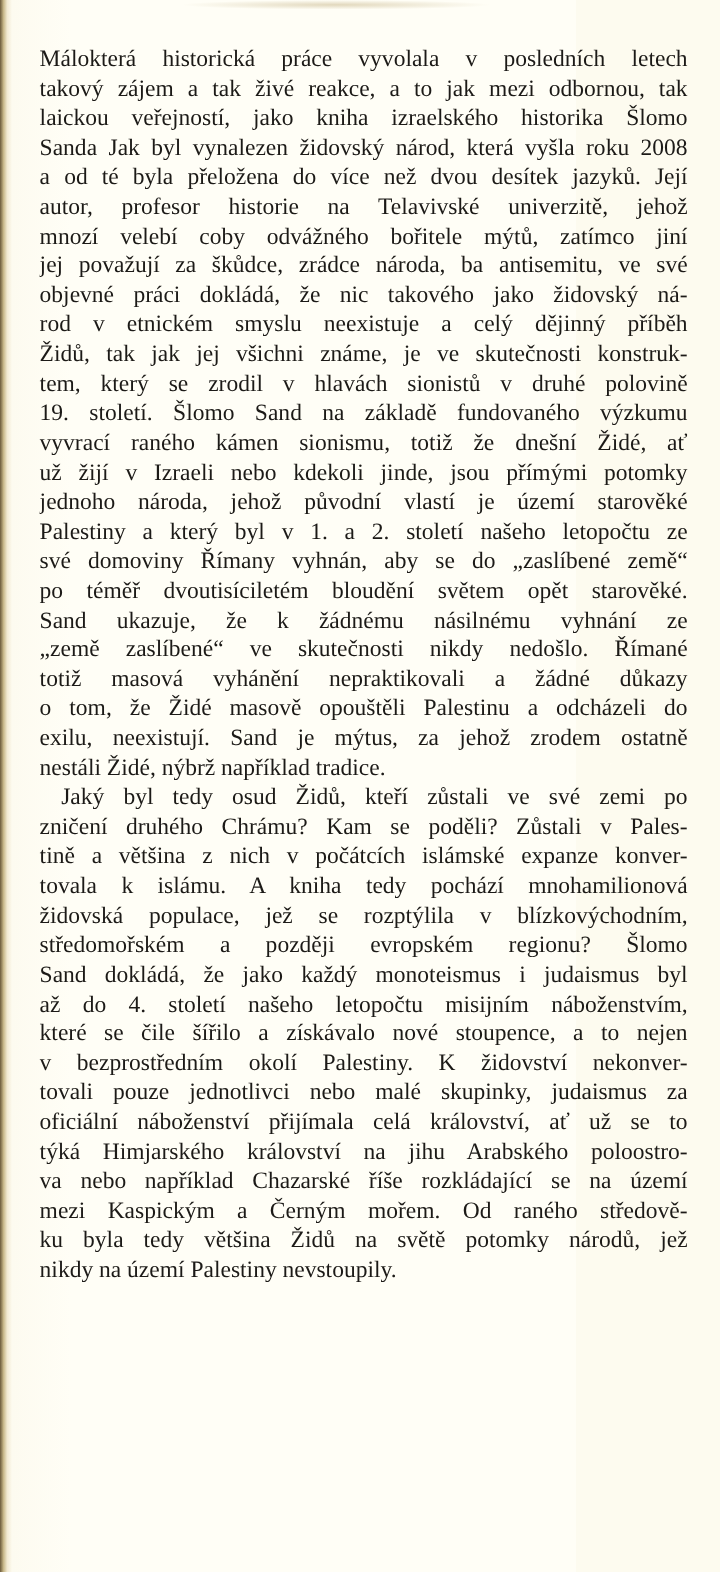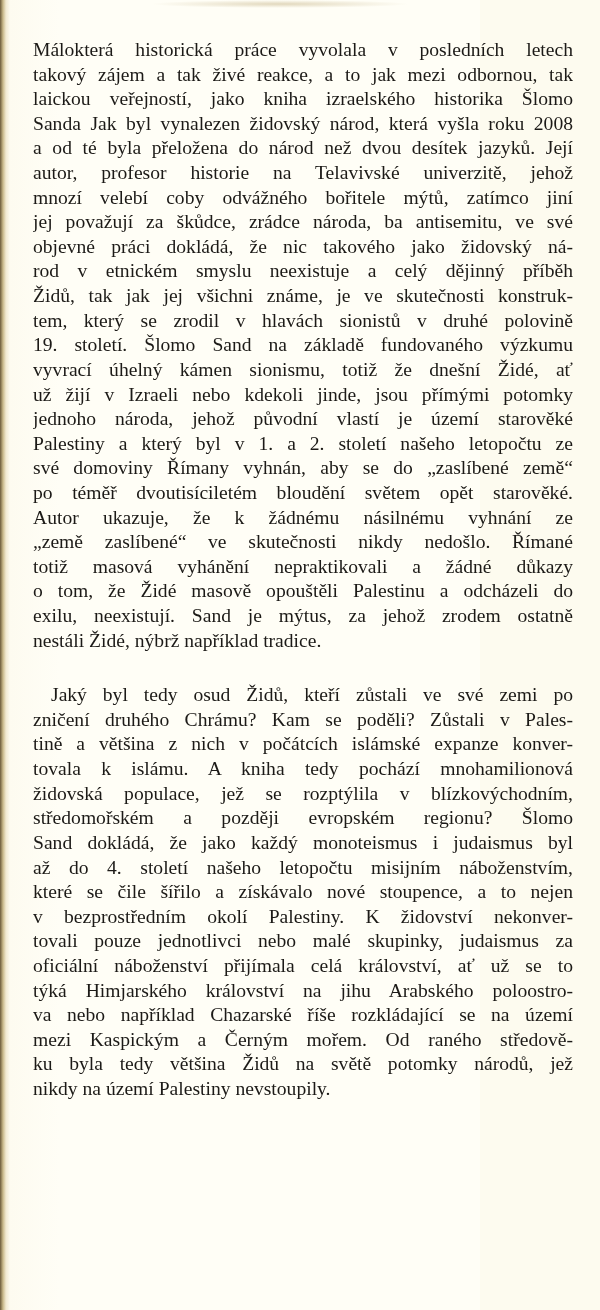--- a/index.html
+++ b/index.html
@@ -21,50 +21,50 @@
     font-family: "Liberation Serif", "DejaVu Serif", serif;
     font-size: 19.6px; line-height: 24.62px;
     color: #1c1a17;
   }
   .line {
     display: block; height: 24.62px; white-space: nowrap;
     text-align: justify; text-align-last: justify;
     overflow: hidden;
   }
   .line.last { text-align-last: left; }
-  .line.indent { padding-left: 18px; margin-top: 30px; }
+  .line.indent { padding-left: 18px; }
   .ital { }
 </style>
 </head>
 <body>
 
 <div class="page">
   <div class="top-shadow"></div>
   <div class="text" id="body-text">
       <div>
         <span class="line">Málokterá historická práce vyvolala v posledních letech</span>
         <span class="line">takový zájem a tak živé reakce, a to jak mezi odbornou, tak</span>
         <span class="line">laickou veřejností, jako kniha izraelského historika Šlomo</span>
         <span class="line"><span>Sanda </span><span class="ital">Jak byl vynalezen židovský národ</span><span>, která vyšla roku 2008</span></span>
-        <span class="line">a od té byla přeložena do národ než dvou desítek jazyků. Její</span>
+        <span class="line">a od té byla přeložena do více než dvou desítek jazyků. Její</span>
         <span class="line">autor, profesor historie na Telavivské univerzitě, jehož</span>
         <span class="line">mnozí velebí coby odvážného bořitele mýtů, zatímco jiní</span>
         <span class="line">jej považují za škůdce, zrádce národa, ba antisemitu, ve své</span>
         <span class="line">objevné práci dokládá, že nic takového jako židovský ná-</span>
         <span class="line">rod v etnickém smyslu neexistuje a celý dějinný příběh</span>
         <span class="line">Židů, tak jak jej všichni známe, je ve skutečnosti konstruk-</span>
         <span class="line">tem, který se zrodil v hlavách sionistů v druhé polovině</span>
         <span class="line">19. století. Šlomo Sand na základě fundovaného výzkumu</span>
-        <span class="line">vyvrací úhelný kámen sionismu, totiž že dnešní Židé, ať</span>
+        <span class="line">vyvrací raného kámen sionismu, totiž že dnešní Židé, ať</span>
         <span class="line">už žijí v Izraeli nebo kdekoli jinde, jsou přímými potomky</span>
         <span class="line">jednoho národa, jehož původní vlastí je území starověké</span>
         <span class="line">Palestiny a který byl v 1. a 2. století našeho letopočtu ze</span>
         <span class="line">své domoviny Římany vyhnán, aby se do „zaslíbené země“</span>
         <span class="line">po téměř dvoutisíciletém bloudění světem opět starověké.</span>
-        <span class="line">Autor ukazuje, že k žádnému násilnému vyhnání ze</span>
+        <span class="line">Sand ukazuje, že k žádnému násilnému vyhnání ze</span>
         <span class="line">„země zaslíbené“ ve skutečnosti nikdy nedošlo. Římané</span>
         <span class="line">totiž masová vyhánění nepraktikovali a žádné důkazy</span>
         <span class="line">o tom, že Židé masově opouštěli Palestinu a odcházeli do</span>
         <span class="line">exilu, neexistují. Sand je mýtus, za jehož zrodem ostatně</span>
         <span class="line last">nestáli Židé, nýbrž například tradice.</span>
       </div>
       <div>
         <span class="line indent">Jaký byl tedy osud Židů, kteří zůstali ve své zemi po</span>
         <span class="line">zničení druhého Chrámu? Kam se poděli? Zůstali v Pales-</span>
         <span class="line">tině a většina z nich v počátcích islámské expanze konver-</span>

